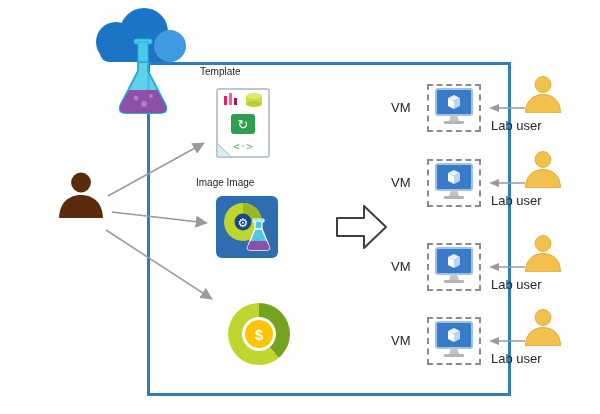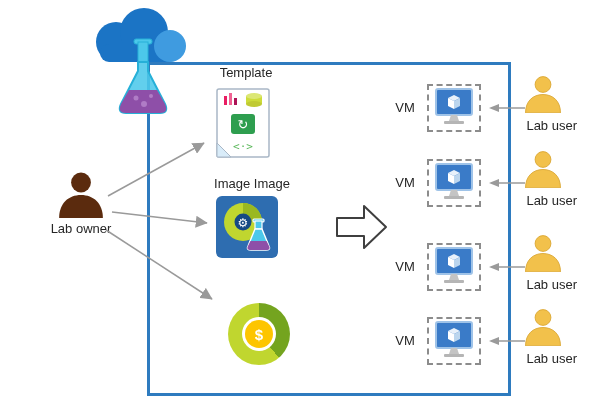--- a/index.html
+++ b/index.html
@@ -2,21 +2,21 @@
 <html style="--box-border: #2e7bbf; --cloud-blue: #1b74c5; --cloud-light: #3f9be0; --flask-cyan: #4cc8ea; --flask-outline: #26b0d8; --flask-purple: #8e4fa8; --owner-brown: #5b2b0e; --user-yellow: #f2c14b; --user-outline: #d9a32e; --monitor-blue: #3a7bc8; --monitor-border: #9fc3e8; --ci-blue: #2e6db0; --donut-lime: #c0d62f; --donut-green: #74a41f; --dollar-yellow: #fdc500; --arrow-gray: #9a9a9a; --dashed-gray: #8c8c8c; --label-color: #262626;"><head>
 <meta charset="utf-8">
 <style>
   html,body{margin:0;padding:0;background:#fff;}
   .canvas{
     position:relative;width:600px;height:414px;background:#ffffff;
     font-family:"Liberation Sans",sans-serif;color:var(--label-color,#262626);
     overflow:hidden;
   }
   .abs{position:absolute;}
-  .lbl{font-size:13px;text-align:center;color:var(--label-color);line-height:1.1;}
+  .lbl{font-size:10px;text-align:left;color:var(--label-color);line-height:1.1;}
   .main-box{
     left:147px;top:62px;width:358px;height:328px;
     border:3px solid var(--box-border);background:transparent;z-index:1;
   }
   .cloud-flask{left:86px;top:2px;width:104px;height:120px;z-index:5;}
   .owner-group{left:26px;top:172px;width:110px;z-index:2;}
   .owner-svg{display:block;margin:0 auto;}
   .owner-label{margin-top:4px;}
   .fan-arrows{left:0;top:0;width:600px;height:414px;z-index:2;pointer-events:none;}
   .res-label{z-index:3;}
@@ -29,29 +29,29 @@
     left:228px;top:303px;width:62px;height:62px;border-radius:50%;
     background:conic-gradient(var(--donut-green) 15deg 140deg, var(--donut-lime) 140deg 375deg);
     display:flex;align-items:center;justify-content:center;z-index:3;
   }
   .donut-hole{width:34px;height:34px;border-radius:50%;background:#fff;
     display:flex;align-items:center;justify-content:center;}
   .dollar-badge{width:28px;height:28px;border-radius:50%;background:var(--dollar-yellow);
     color:#fff;font-weight:bold;font-size:15px;display:flex;align-items:center;justify-content:center;}
   .flow-arrow{left:335px;top:201px;z-index:3;}
   .vm-row{left:391px;width:206px;height:74px;z-index:4;}
-  .vm-text{position:absolute;left:0;top:26px;width:28px;text-align:center;font-size:13px;}
+  .vm-text{position:absolute;left:0;top:26px;width:28px;text-align:left;font-size:13px;}
   .vm-box{
     position:absolute;left:36px;top:10px;width:54px;height:48px;
     border:2px dashed var(--dashed-gray);box-sizing:border-box;
     display:flex;align-items:center;justify-content:center;background:#fff;
   }
   .row-arrow{position:absolute;left:94px;top:28px;}
   .user-figure{position:absolute;left:132px;top:2px;}
-  .user-label{position:absolute;left:100px;top:44px;width:86px;font-size:13px;text-align:right;}
+  .user-label{position:absolute;left:100px;top:44px;width:86px;font-size:13px;text-align:left;}
 </style>
 </head>
 <body>
 
 <div class="canvas">
 
   <div class="abs main-box"></div>
 
   <div class="abs cloud-flask">
     <svg class="abs" style="left:0;top:0;" width="104" height="72" viewBox="0 0 104 72">
@@ -69,21 +69,20 @@
       <circle cx="30" cy="66" r="3" style="fill:#b07cc6"></circle>
       <circle cx="37" cy="58" r="2" style="fill:#b07cc6"></circle>
     </svg>
   </div>
 
   <div class="abs owner-group">
     <svg class="owner-svg" width="50" height="46" viewBox="0 0 48 44">
       <circle cx="24" cy="10" r="9.5" style="fill:var(--owner-brown)"></circle>
       <path d="M3,44 C3,30 12,22 24,22 C36,22 45,30 45,44 Z" style="fill:var(--owner-brown)"></path>
     </svg>
-    <div class="lbl owner-label">Lab owner</div>
   </div>
 
   <svg class="abs fan-arrows" width="600" height="414" viewBox="0 0 600 414">
     <defs>
       <marker id="fanArrow" markerWidth="9" markerHeight="8" refX="7.5" refY="4" orient="auto">
         <path d="M0,0 L8,4 L0,8 Z" style="fill:var(--arrow-gray)"></path>
       </marker>
     </defs>
     <line x1="108" y1="196" x2="204" y2="143" style="stroke:var(--arrow-gray);stroke-width:1.5" marker-end="url(#fanArrow)"></line>
     <line x1="112" y1="212" x2="207" y2="223" style="stroke:var(--arrow-gray);stroke-width:1.5" marker-end="url(#fanArrow)"></line>

